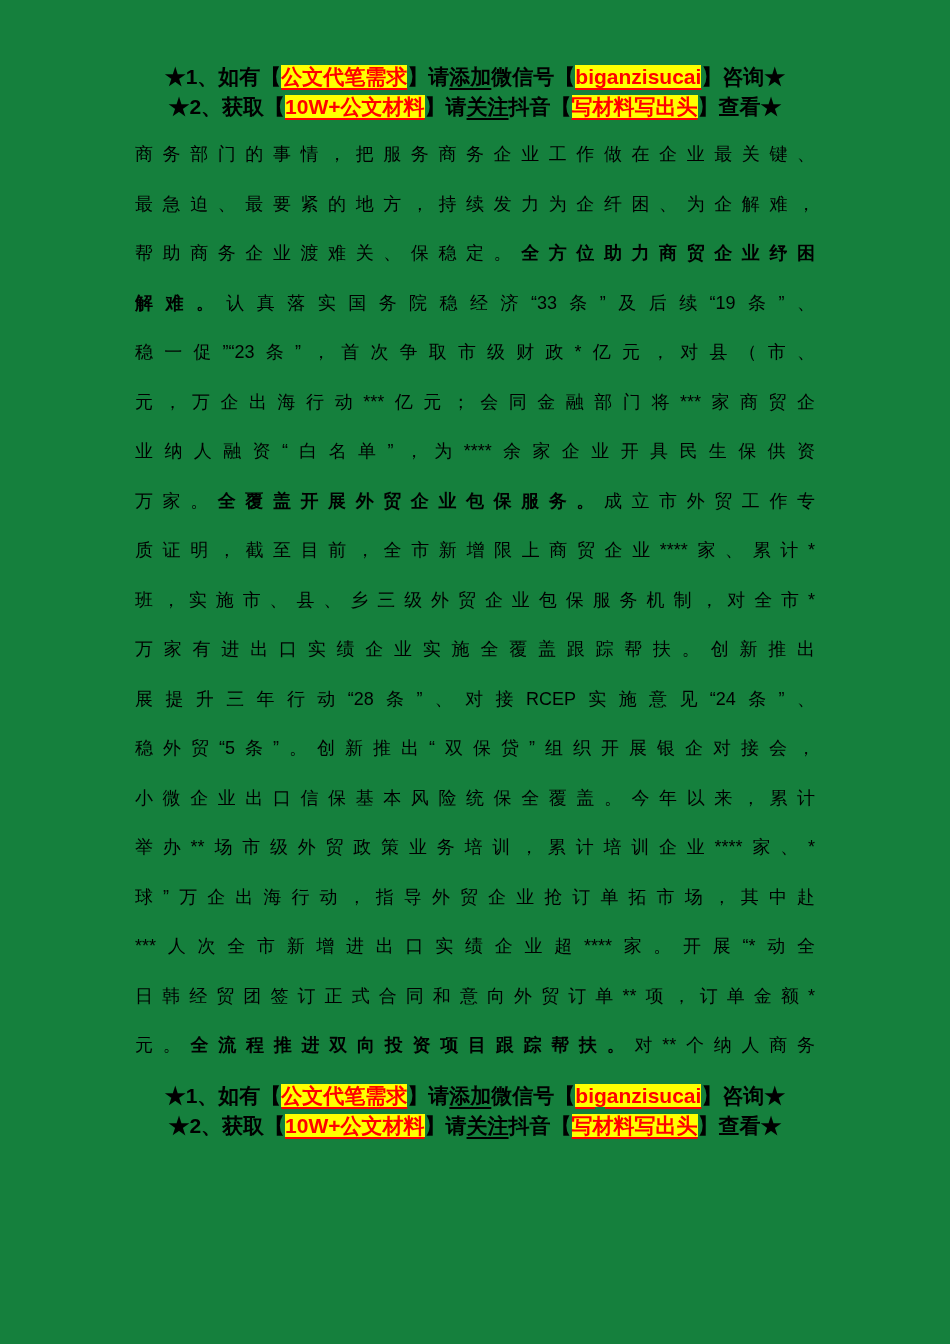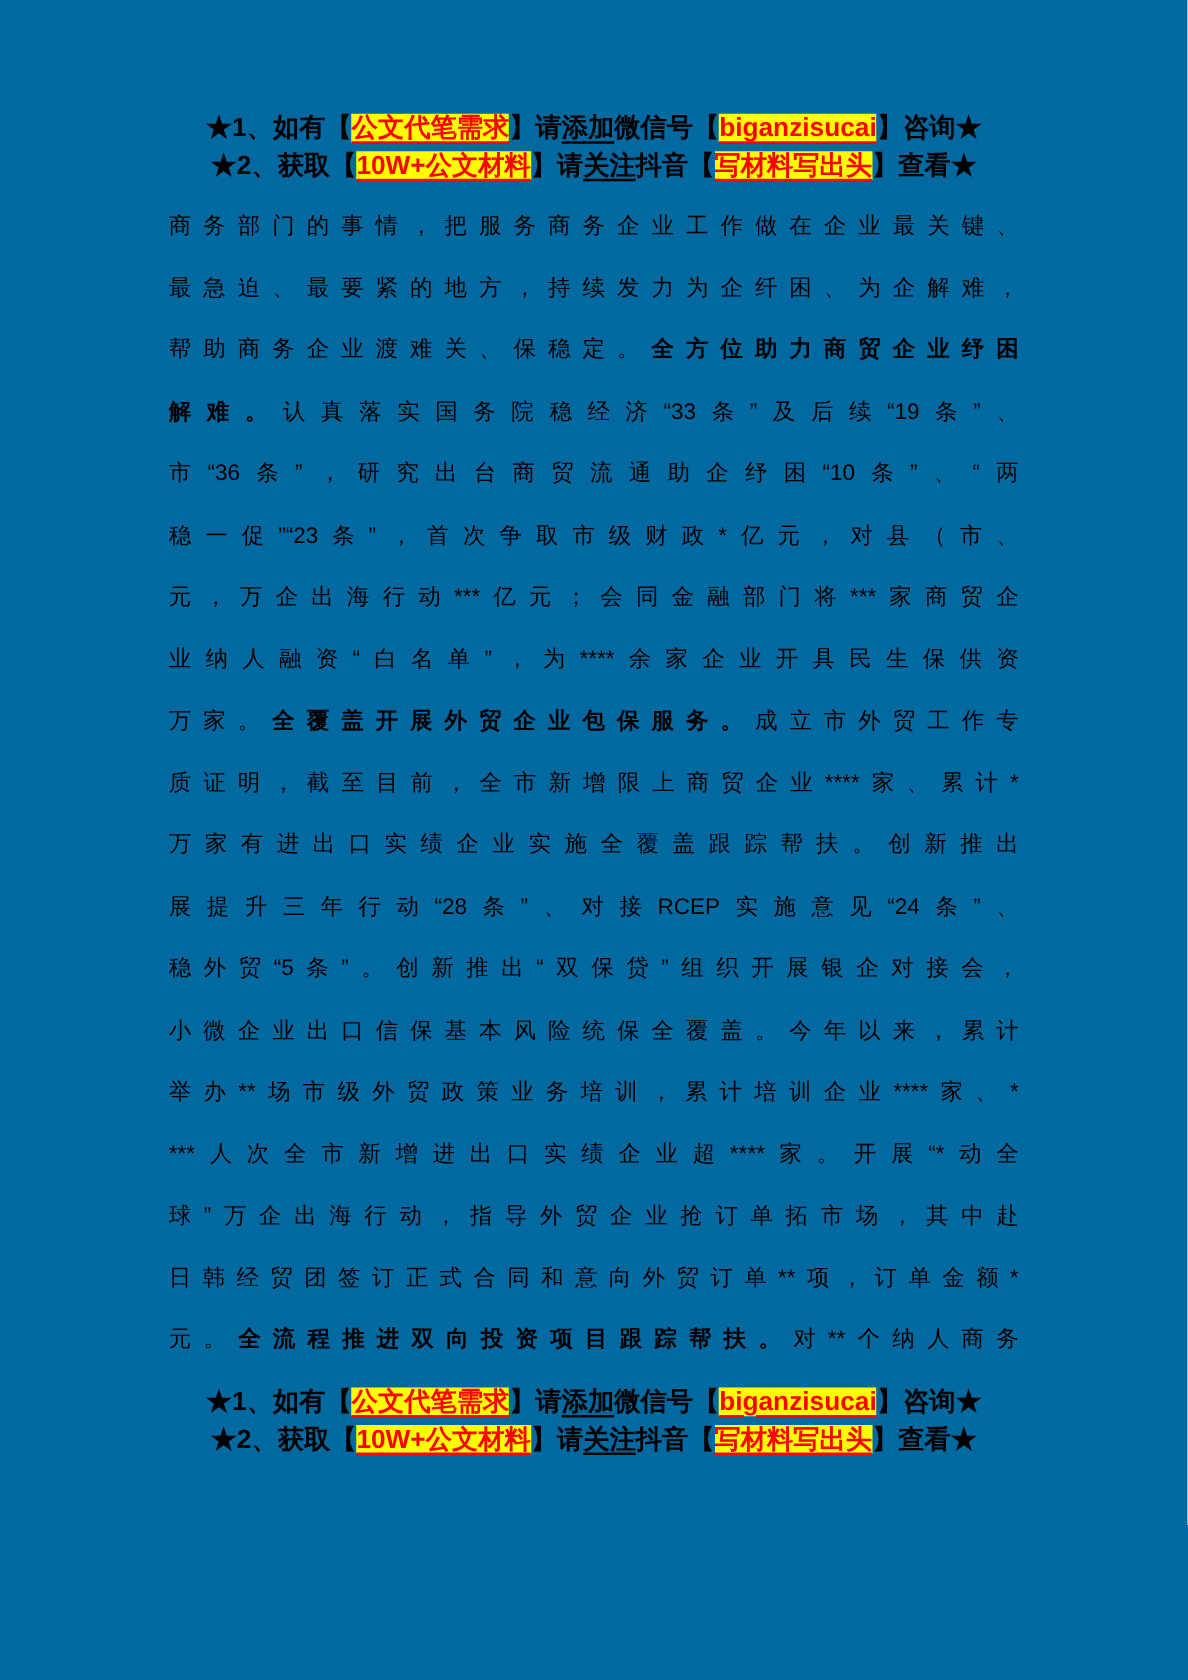--- a/index.html
+++ b/index.html
@@ -4,23 +4,23 @@
 <style>
   html, body { margin: 0; padding: 0; background: #ffffff; }
   body {
     width: 950px;
     font-family: "Liberation Sans", sans-serif;
     color: #000000;
   }
   .page {
     width: 950px;
     height: 1344px;
-    background: #0369a1;
+    background: #15803d;
     box-sizing: border-box;
-    padding-top: 88px;
+    padding-top: 62px;
     overflow: hidden;
   }
   .promo {
     width: 680px;
     margin: 0 auto;
     text-align: center;
     font-size: 21px;
     line-height: 30px;
     font-weight: 700;
     white-space: nowrap;
@@ -63,33 +63,33 @@
   <div class="promo">
     <div><span>★1、如有【</span><span class="hl">公文代笔需求</span><span>】请</span><span class="ul">添加</span><span>微信号【</span><span class="hl">biganzisucai</span><span>】咨询★</span></div>
     <div><span>★2、获取【</span><span class="hl">10W+公文材料</span><span>】请</span><span class="ul">关注</span><span>抖音【</span><span class="hl">写材料写出头</span><span>】查看★</span></div>
   </div>
 
   <div class="body-text" id="body-text">
       <div class="body-line"><span>商务部门的事情，把服务商务企业工作做在企业最关键、</span></div>
       <div class="body-line"><span>最急迫、最要紧的地方，持续发力为企纤困、为企解难，</span></div>
       <div class="body-line"><span>帮助商务企业渡难关、保稳定。</span><span class="b">全方位助力商贸企业纾困</span></div>
       <div class="body-line"><span class="b">解难。</span><span>认真落实国务院稳经济“33条”及后续“19条”、</span></div>
-      <div class="body-line"><span>市“36条”，研究出台商贸流通助企纾困“10条”、“两</span></div>
       <div class="body-line"><span>稳一促”“23条”，首次争取市级财政*亿元，对县（市、</span></div>
       <div class="body-line"><span>元，万企出海行动***亿元；会同金融部门将***家商贸企</span></div>
       <div class="body-line"><span>业纳人融资“白名单”，为****余家企业开具民生保供资</span></div>
       <div class="body-line"><span>万家。</span><span class="b">全覆盖开展外贸企业包保服务。</span><span>成立市外贸工作专</span></div>
       <div class="body-line"><span>质证明，截至目前，全市新增限上商贸企业****家、累计*</span></div>
+      <div class="body-line"><span>班，实施市、县、乡三级外贸企业包保服务机制，对全市*</span></div>
       <div class="body-line"><span>万家有进出口实绩企业实施全覆盖跟踪帮扶。创新推出</span></div>
       <div class="body-line"><span>展提升三年行动“28条”、对接RCEP实施意见“24条”、</span></div>
       <div class="body-line"><span>稳外贸“5条”。创新推出“双保贷”组织开展银企对接会，</span></div>
       <div class="body-line"><span>小微企业出口信保基本风险统保全覆盖。今年以来，累计</span></div>
       <div class="body-line"><span>举办**场市级外贸政策业务培训，累计培训企业****家、*</span></div>
+      <div class="body-line"><span>球”万企出海行动，指导外贸企业抢订单拓市场，其中赴</span></div>
       <div class="body-line"><span>***人次全市新增进出口实绩企业超****家。开展“*动全</span></div>
-      <div class="body-line"><span>球”万企出海行动，指导外贸企业抢订单拓市场，其中赴</span></div>
       <div class="body-line"><span>日韩经贸团签订正式合同和意向外贸订单**项，订单金额*</span></div>
       <div class="body-line"><span>元。</span><span class="b">全流程推进双向投资项目跟踪帮扶。</span><span>对**个纳人商务</span></div>
     </div>
 
   <div class="promo footer">
     <div><span>★1、如有【</span><span class="hl">公文代笔需求</span><span>】请</span><span class="ul">添加</span><span>微信号【</span><span class="hl">biganzisucai</span><span>】咨询★</span></div>
     <div><span>★2、获取【</span><span class="hl">10W+公文材料</span><span>】请</span><span class="ul">关注</span><span>抖音【</span><span class="hl">写材料写出头</span><span>】查看★</span></div>
   </div>
 
 </div>

